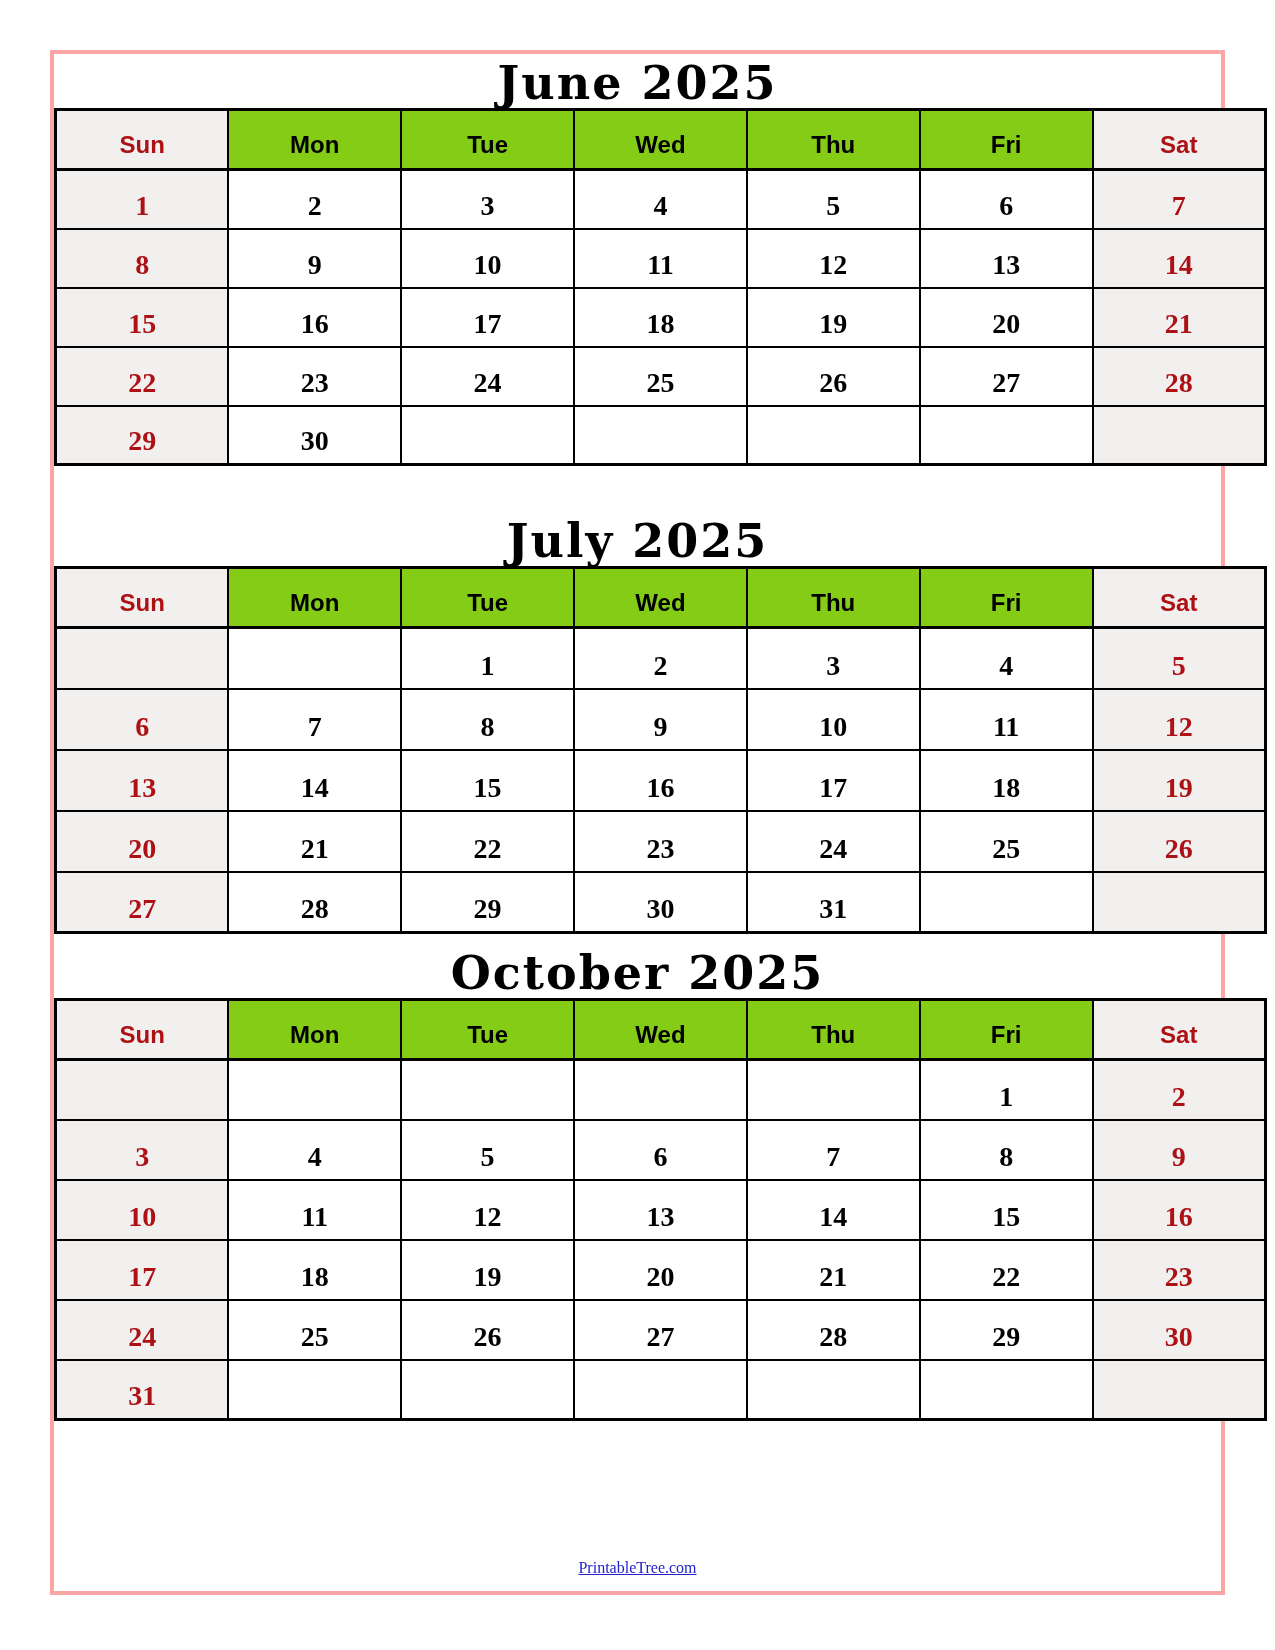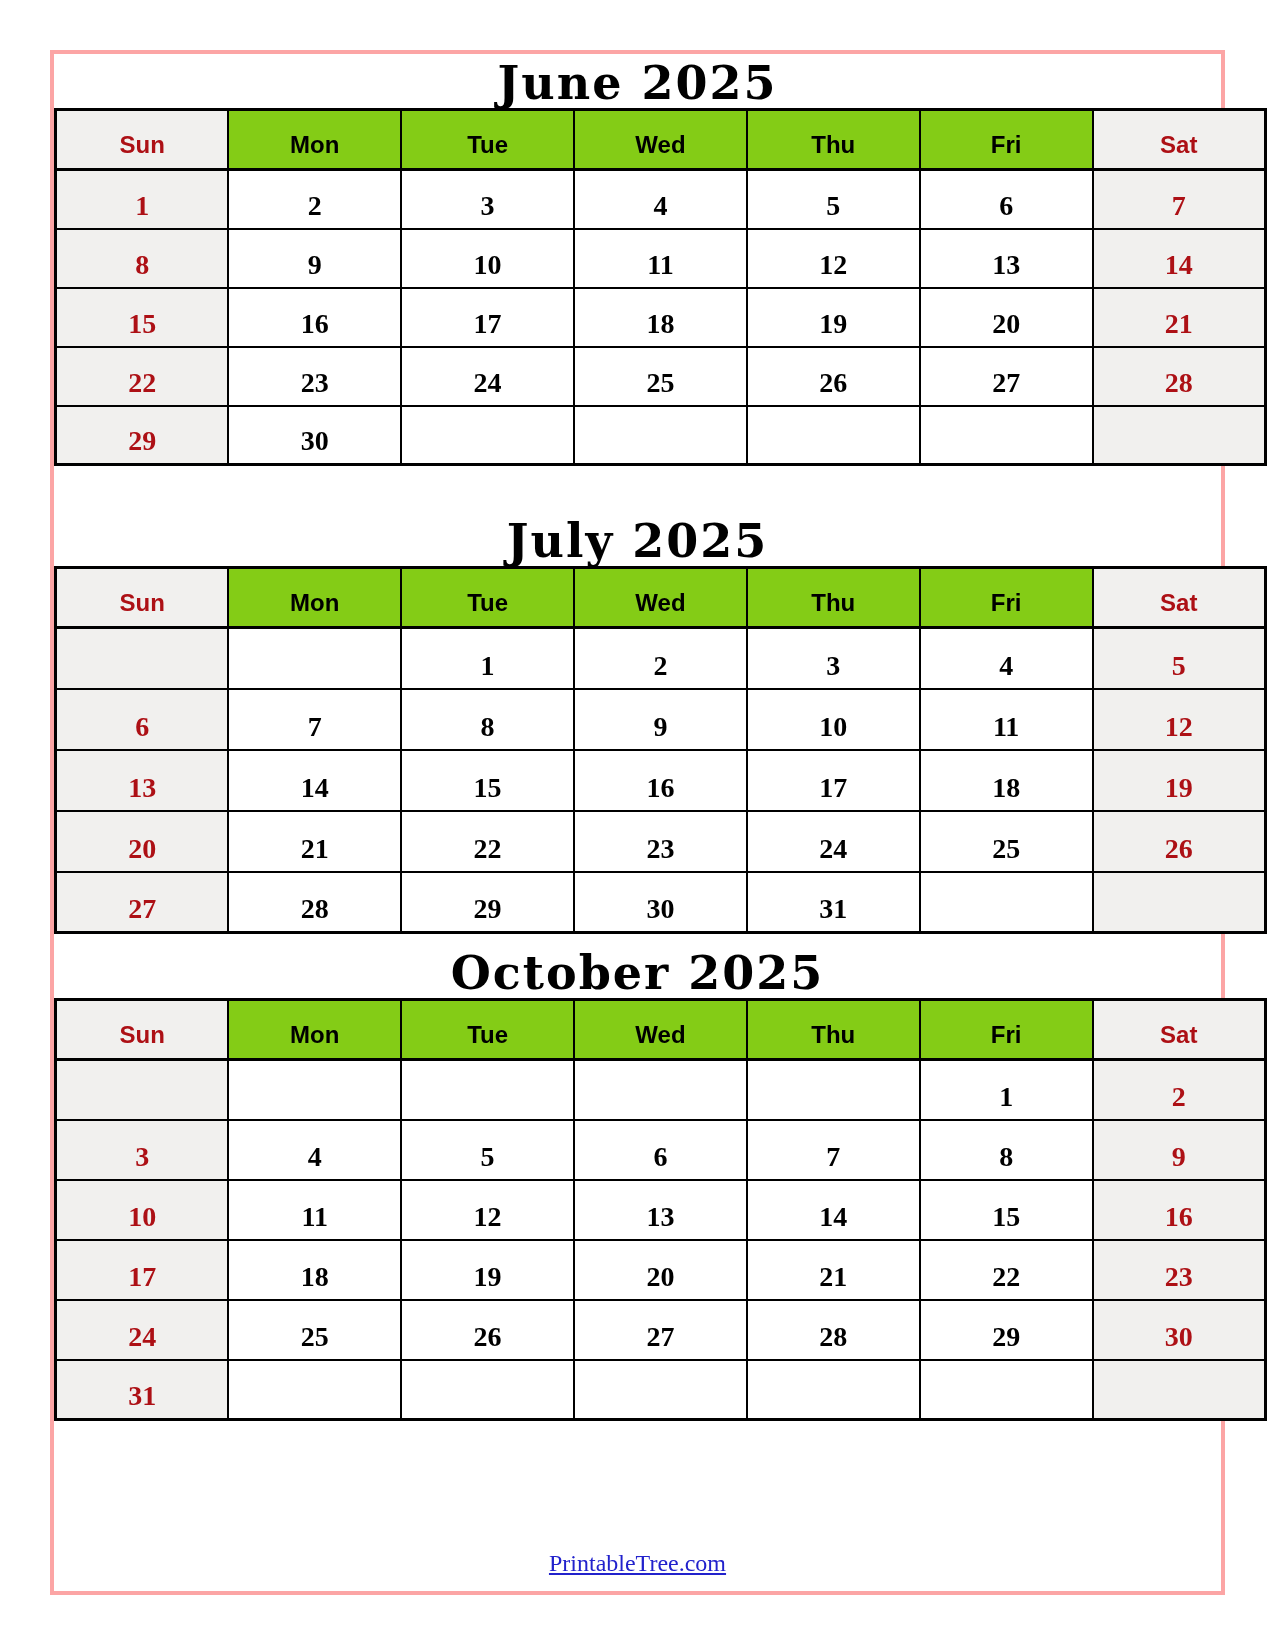--- a/index.html
+++ b/index.html
@@ -75,21 +75,21 @@
   }
 
   .footer {
     position: absolute;
     left: 0; right: 0;
     bottom: 14px;
     text-align: center;
   }
   .footer a {
     font-family: "Liberation Serif", serif;
-    font-size: 24px;
+    font-size: 16px;
     color: var(--link-blue, #2222cc);
     text-decoration: underline;
   }
 </style>
 </head>
 <body>
 
 <div class="frame">
 
   <h1 class="cal-title title-june">June 2025</h1>

